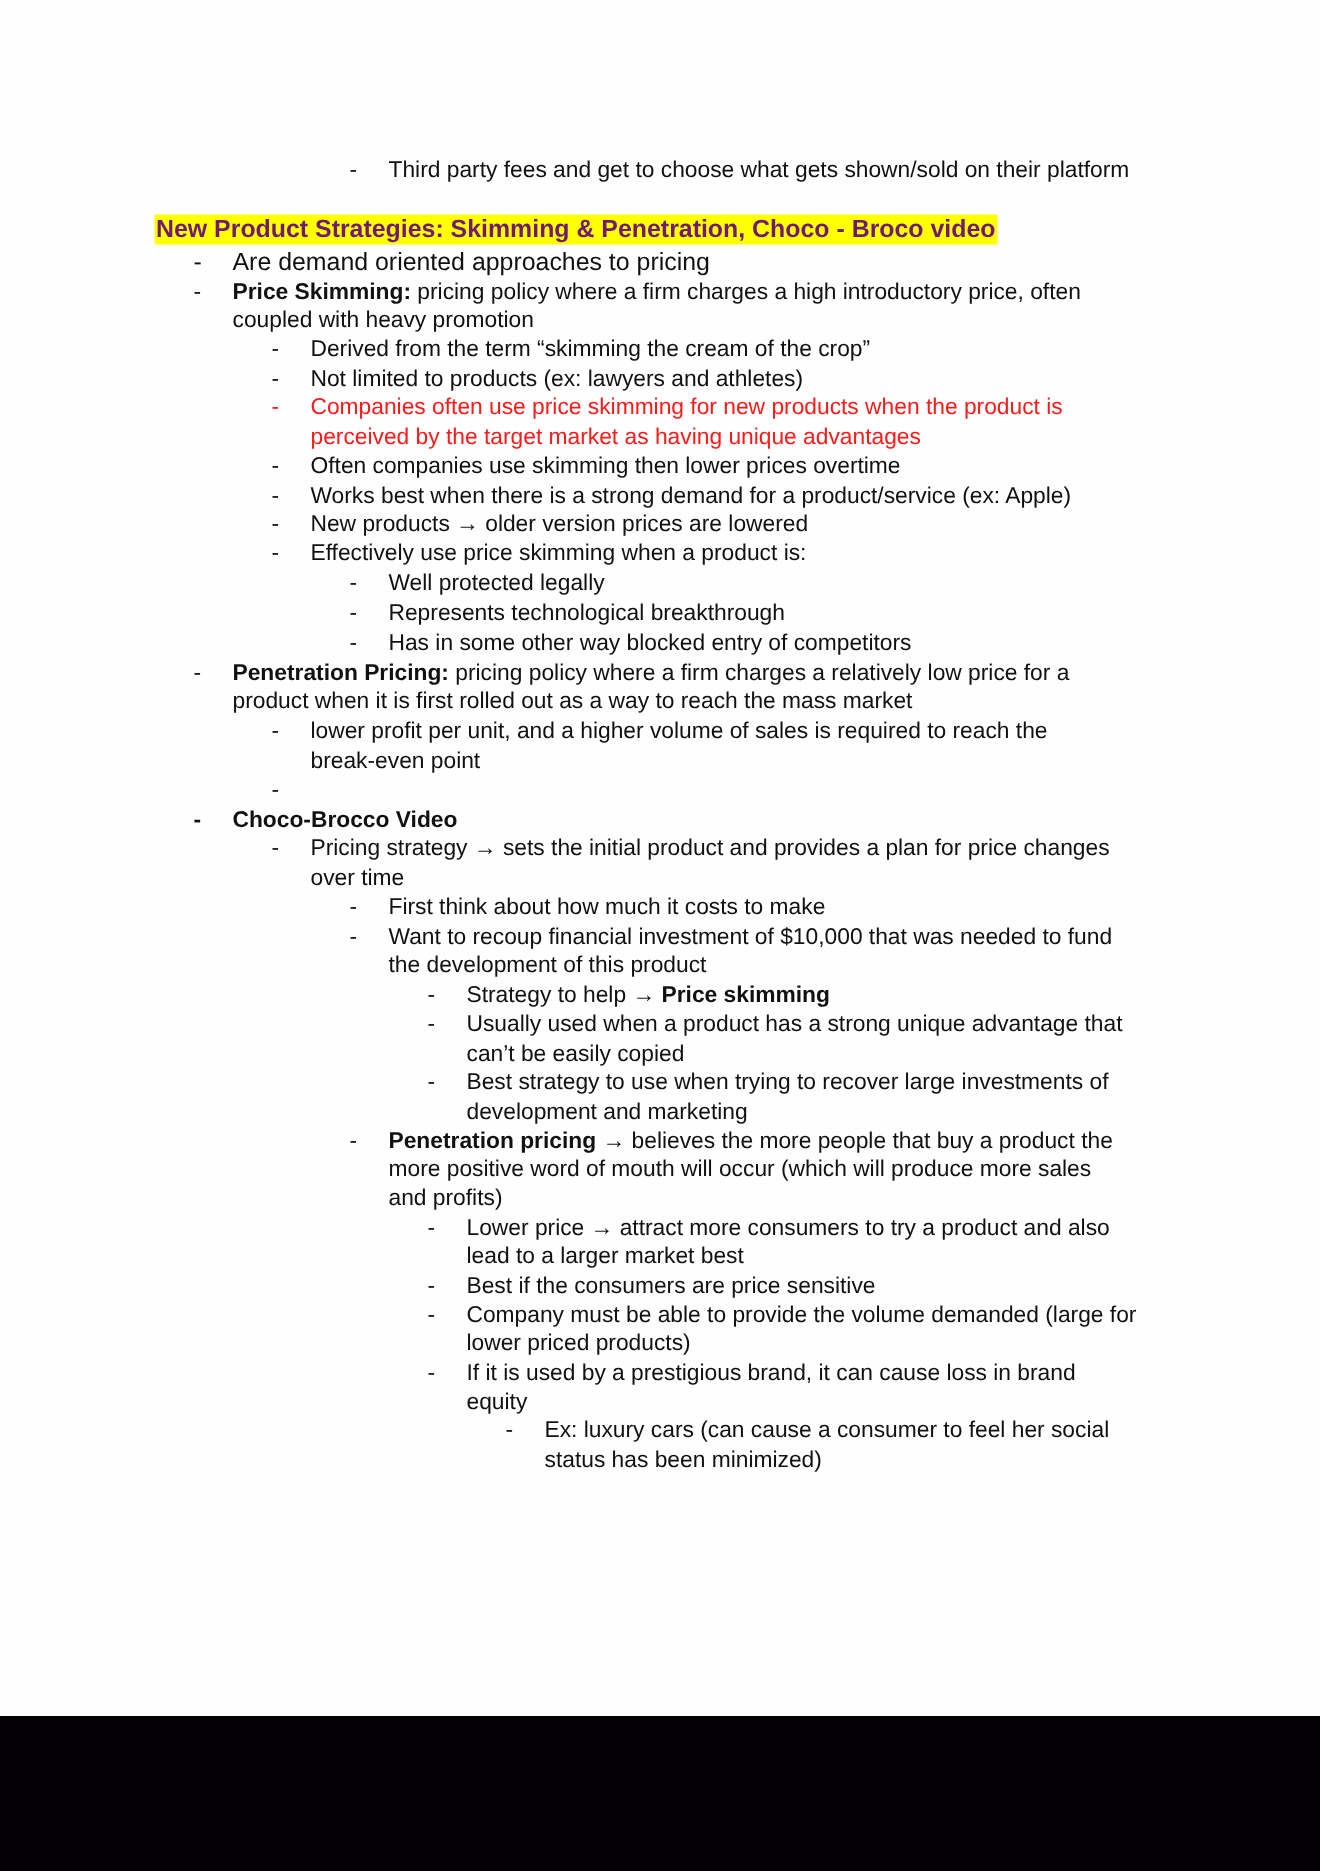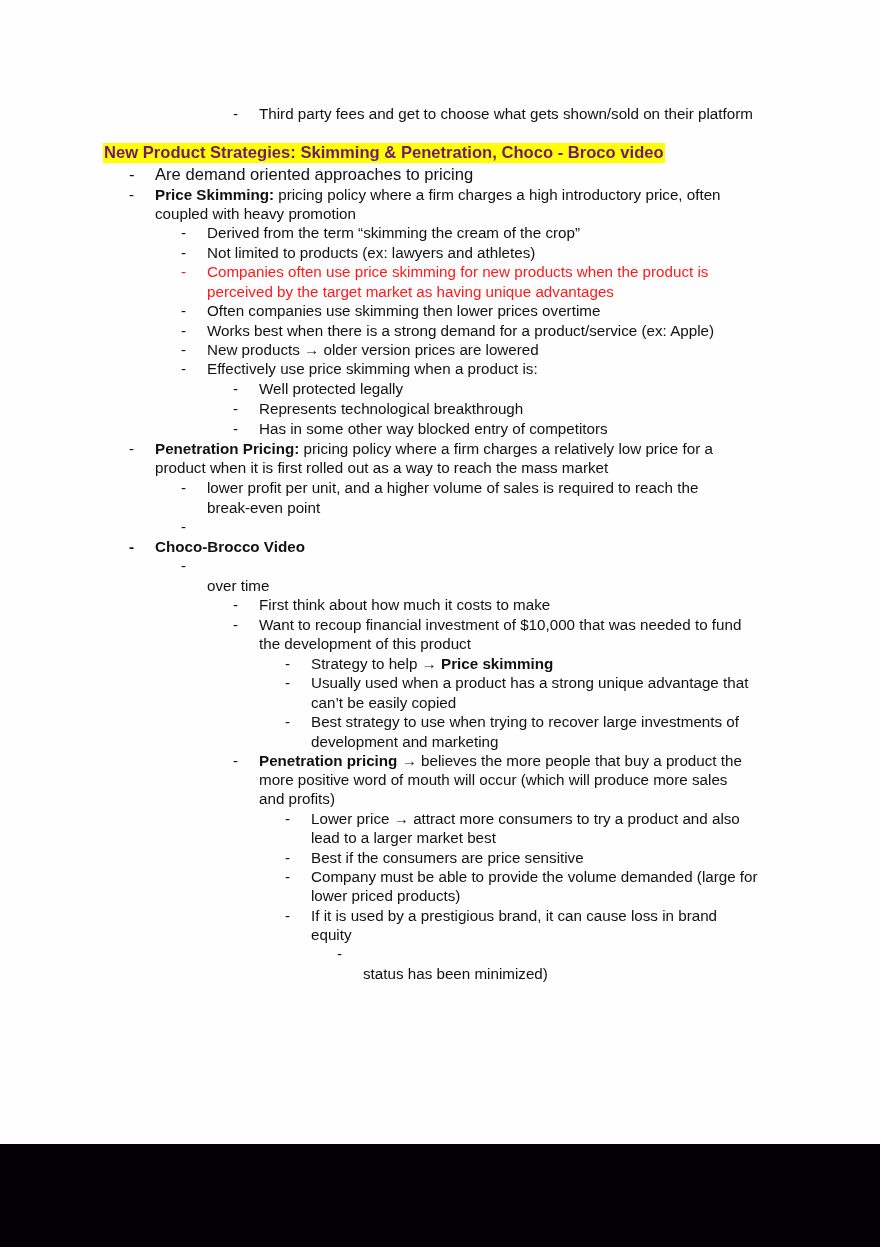--- a/index.html
+++ b/index.html
@@ -113,20 +113,21 @@
   <span class="dash" style="left:181px;top:478px">-</span>
   <span class="line" style="left:207px;top:478px">lower profit per unit, and a higher volume of sales is required to reach the</span>
   <span class="line" style="left:207px;top:498px">break-even point</span>
 
   <span class="dash" style="left:181px;top:517px">-</span>
 
   <span class="dash b" style="left:129px;top:537px">-</span>
   <span class="line b" style="left:155px;top:537px">Choco-Brocco Video</span>
 
   <span class="dash" style="left:181px;top:556px">-</span>
+  <span class="line" style="left:207px;top:556px">Pricing strategy → sets the initial product and provides a plan for price changes</span>
   <span class="line" style="left:207px;top:576px">over time</span>
 
   <span class="dash" style="left:233px;top:595px">-</span>
   <span class="line" style="left:259px;top:595px">First think about how much it costs to make</span>
 
   <span class="dash" style="left:233px;top:615px">-</span>
   <span class="line" style="left:259px;top:615px">Want to recoup financial investment of $10,000 that was needed to fund</span>
   <span class="line" style="left:259px;top:634px">the development of this product</span>
 
   <span class="dash" style="left:285px;top:654px">-</span>
@@ -154,17 +155,18 @@
 
   <span class="dash" style="left:285px;top:867px">-</span>
   <span class="line" style="left:311px;top:867px">Company must be able to provide the volume demanded (large for</span>
   <span class="line" style="left:311px;top:886px">lower priced products)</span>
 
   <span class="dash" style="left:285px;top:906px">-</span>
   <span class="line" style="left:311px;top:906px">If it is used by a prestigious brand, it can cause loss in brand</span>
   <span class="line" style="left:311px;top:925px">equity</span>
 
   <span class="dash" style="left:337px;top:944px">-</span>
+  <span class="line" style="left:363px;top:944px">Ex: luxury cars (can cause a consumer to feel her social</span>
   <span class="line" style="left:363px;top:964px">status has been minimized)</span>
 
 </div>
 
 <div class="bottom-bar"></div>
 
 </body></html>

